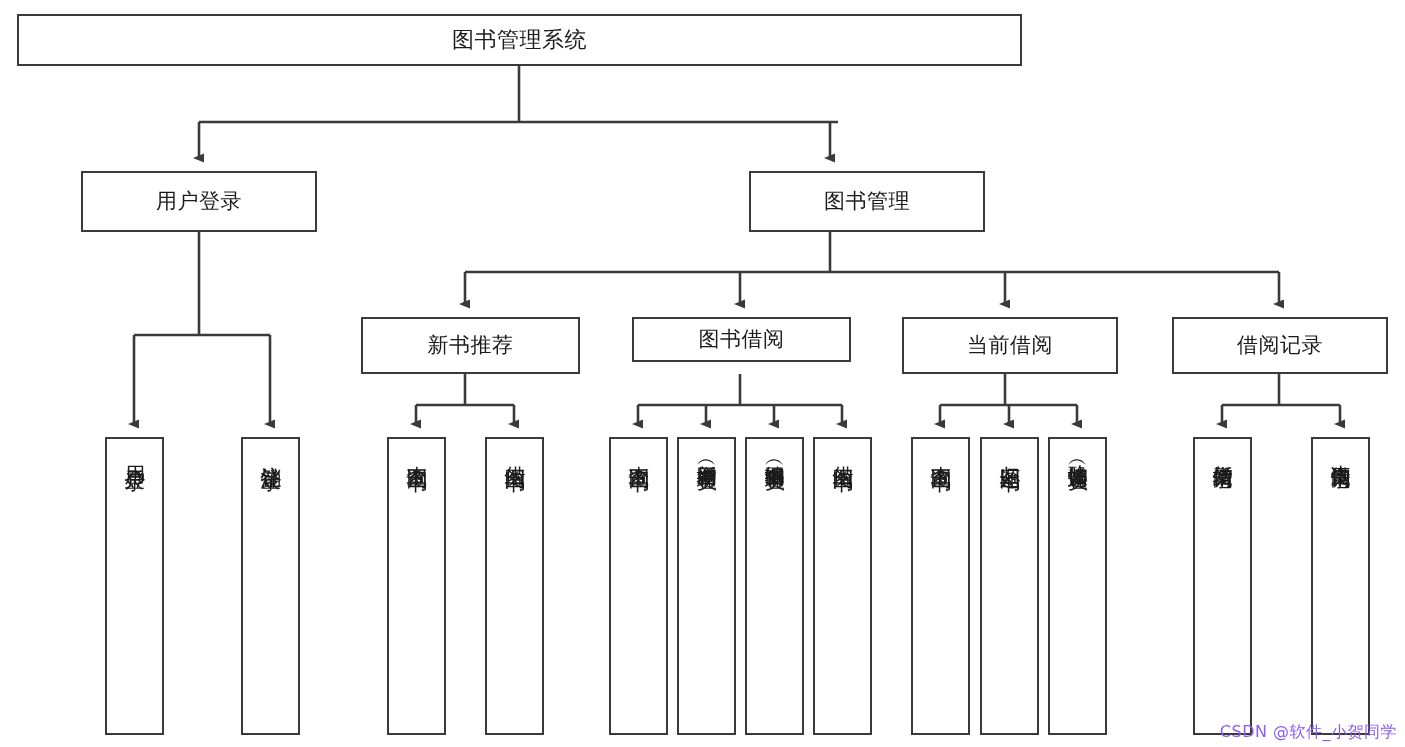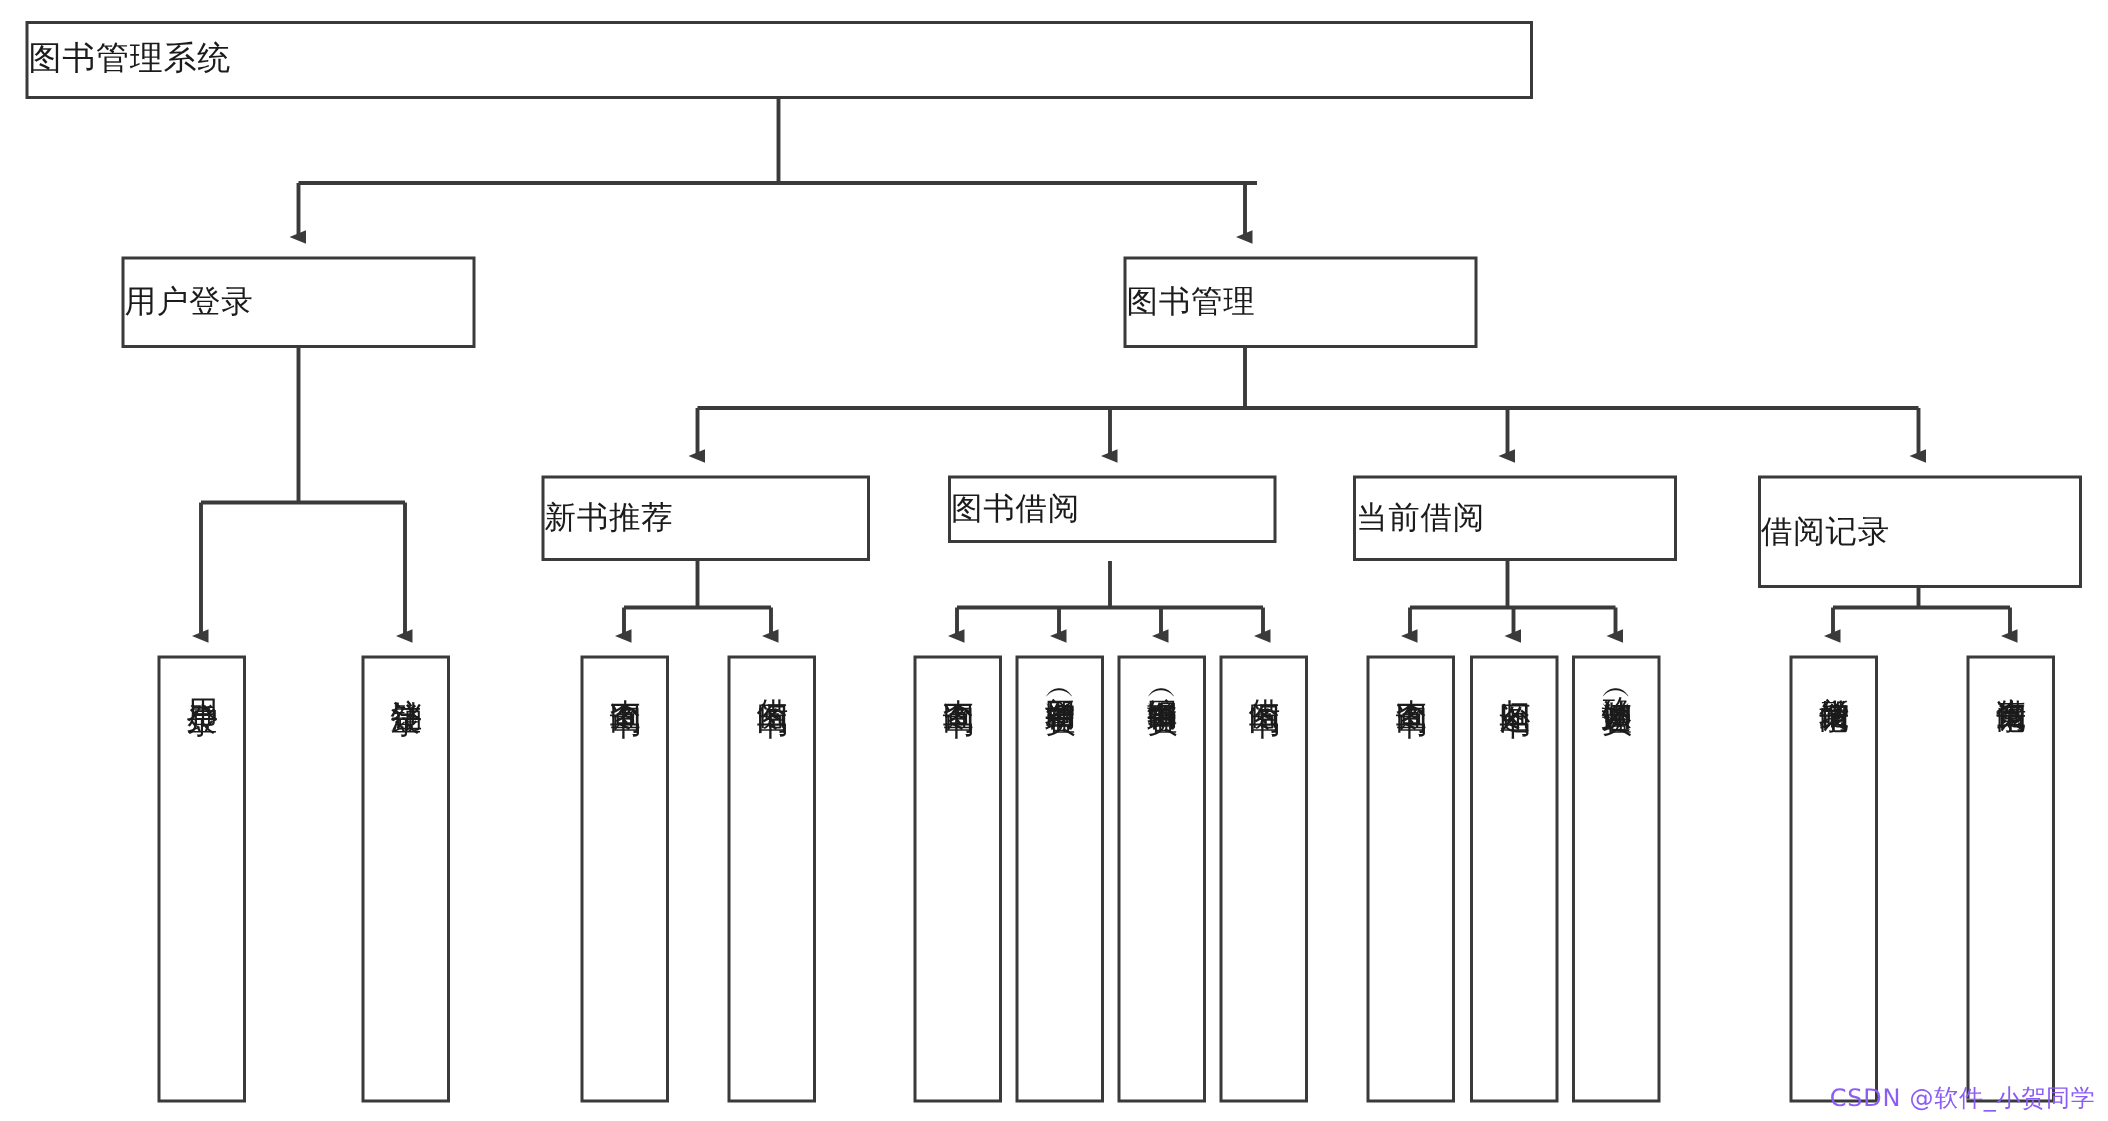--- a/index.html
+++ b/index.html
@@ -25,20 +25,21 @@
     height: 747px;
     pointer-events: none;
   }
   .node {
     position: absolute;
     box-sizing: border-box;
     background: #ffffff;
     border: 2px solid #3a3a3a;
     display: flex;
     align-items: center;
+    justify-content: center;
     color: #1b1b1b;
     z-index: 2;
   }
   .node.h {
     font-size: 21px;
     letter-spacing: 0.5px;
     line-height: 1.1;
   }
   .node.root {
     font-size: 22px;
@@ -140,21 +141,21 @@
 
   <div class="node h" style="left:361px; top:317px; width:219px; height:57px;">
     <span>新书推荐</span>
   </div>
   <div class="node h" style="left:632px; top:317px; width:219px; height:45px;">
     <span>图书借阅</span>
   </div>
   <div class="node h" style="left:902px; top:317px; width:216px; height:57px;">
     <span>当前借阅</span>
   </div>
-  <div class="node h" style="left:1172px; top:317px; width:216px; height:75px;">
+  <div class="node h" style="left:1172px; top:317px; width:216px; height:57px;">
     <span>借阅记录</span>
   </div>
 
   <div class="node v" style="left:105px; top:437px; width:59px; height:298px;">
     <span class="vtext">用户登录</span>
   </div>
   <div class="node v" style="left:241px; top:437px; width:59px; height:298px;">
     <span class="vtext">注销登录</span>
   </div>
 

